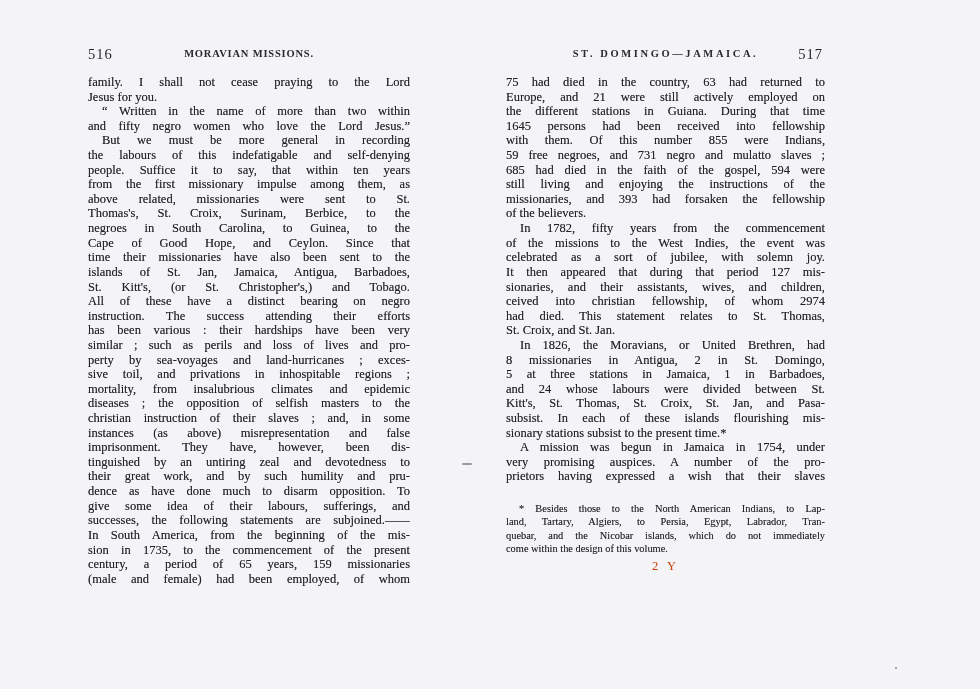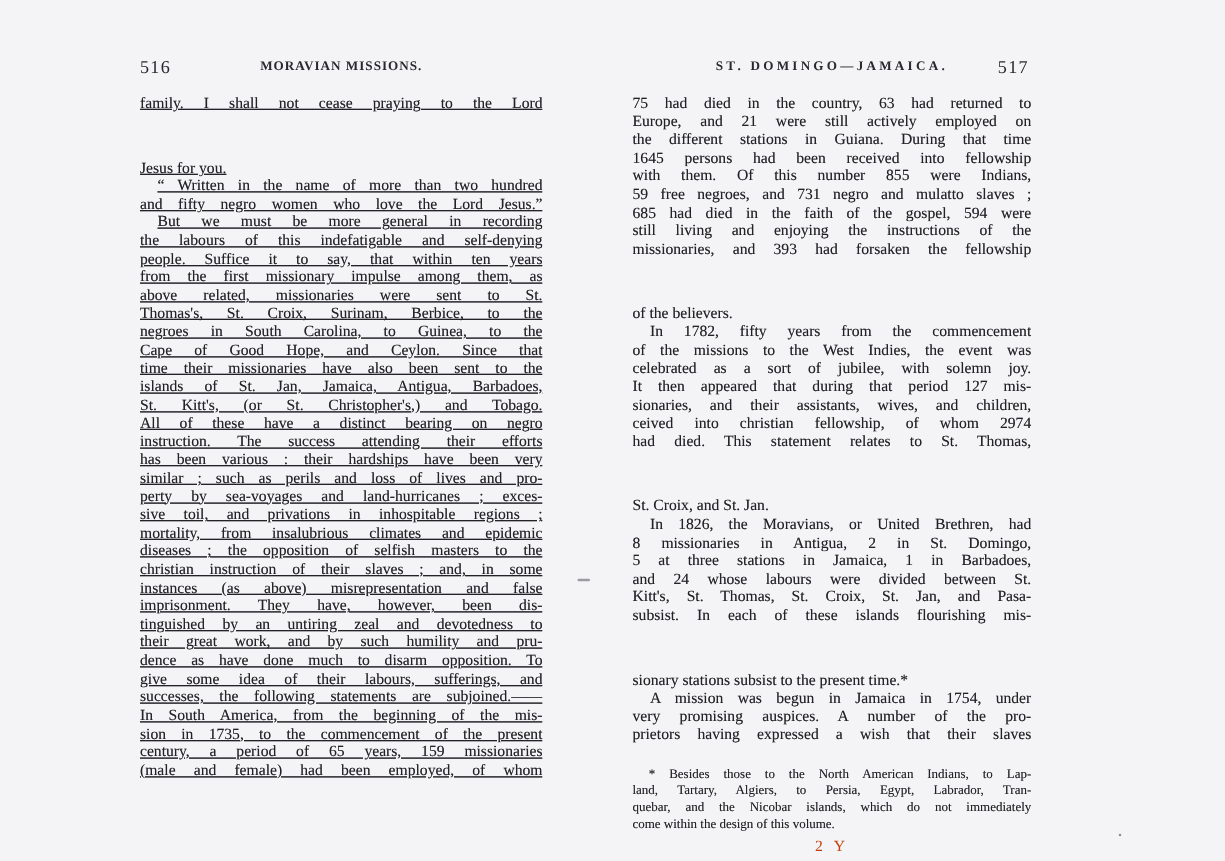--- a/index.html
+++ b/index.html
@@ -10,21 +10,21 @@
   .spread {
     position: relative;
     width: 980px;
     height: 689px;
     background: #f4f4f6;
     overflow: hidden;
     font-family: "Liberation Serif", "DejaVu Serif", serif;
     color: #232327;
   }
   .page { position: absolute; top: 46px; }
-  .page.left  { left: 112px; width: 322px; text-decoration: underline; }
+  .page.left  { left: 88px; width: 322px; }
   .page.right { left: 506px; width: 319px; }
 
   .pagehead { position: relative; height: 20px; }
   .folio {
     position: absolute;
     top: 0;
     font-size: 14.5px;
     letter-spacing: 1px;
     color: #27272b;
   }
@@ -47,21 +47,21 @@
     height: 14.62px;
     line-height: 14.62px;
     font-size: 12.5px;
     text-align: justify;
     text-align-last: justify;
     overflow: hidden;
     white-space: normal;
     text-shadow: 0 0 0.5px rgba(40,40,44,0.5);
   }
   .line.indent { text-indent: 14px; }
-  .line.end { text-align-last: left; margin-top: 37px; }
+  .line.end { text-align-last: left; }
 
   .footnote { margin-top: 18px; }
   .fline {
     height: 13.4px;
     line-height: 13.4px;
     font-size: 10.4px;
     text-align: justify;
     text-align-last: justify;
     overflow: hidden;
     text-shadow: 0 0 0.4px rgba(40,40,44,0.45);
@@ -102,21 +102,21 @@
 <div class="spread">
 
   <section class="page left">
     <header class="pagehead">
       <span class="folio fleft">516</span>
       <span class="rhead lhead">MORAVIAN MISSIONS.</span>
     </header>
     <div class="body">
         <div class="line">family.  I shall not cease praying to the Lord</div>
         <div class="line end">Jesus for you.</div>
-        <div class="line indent">“ Written in the name of more than two hundred</div>
+        <div class="line indent">“ Written in the name of more than two within</div>
         <div class="line">and fifty negro women who love the Lord Jesus.”</div>
         <div class="line indent">But we must be more general in recording</div>
         <div class="line">the labours of this indefatigable and self-denying</div>
         <div class="line">people.  Suffice it to say, that within ten years</div>
         <div class="line">from the first missionary impulse among them, as</div>
         <div class="line">above related, missionaries were sent to St.</div>
         <div class="line">Thomas's, St. Croix, Surinam, Berbice, to the</div>
         <div class="line">negroes in South Carolina, to Guinea, to the</div>
         <div class="line">Cape of Good Hope, and Ceylon.  Since that</div>
         <div class="line">time their missionaries have also been sent to the</div>

